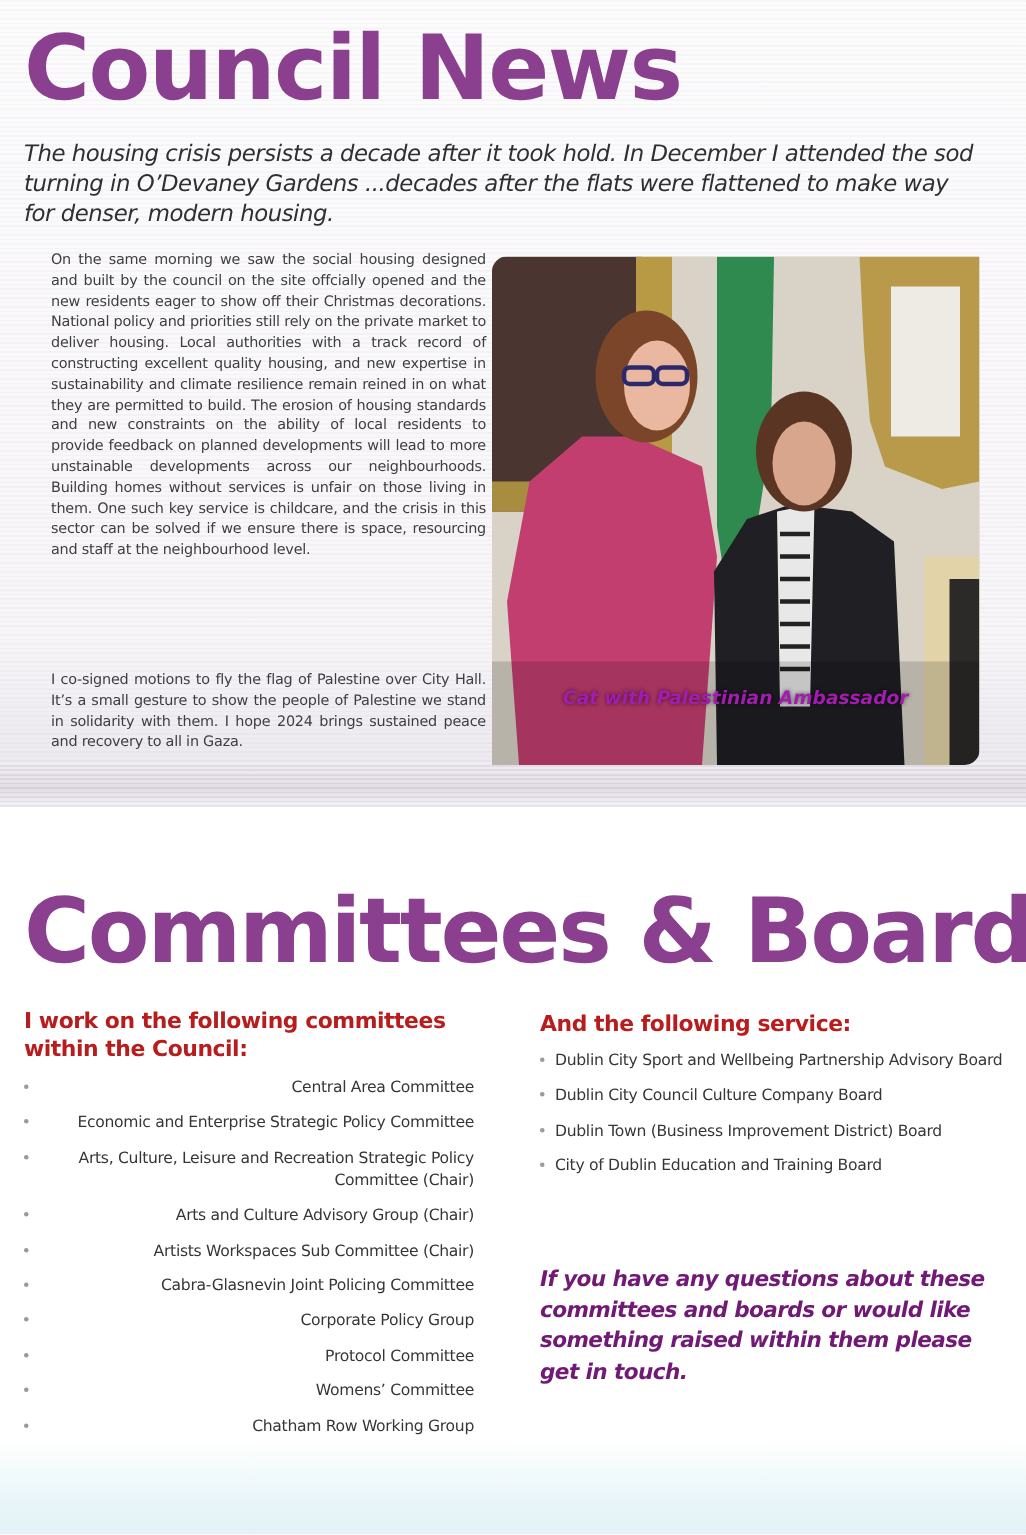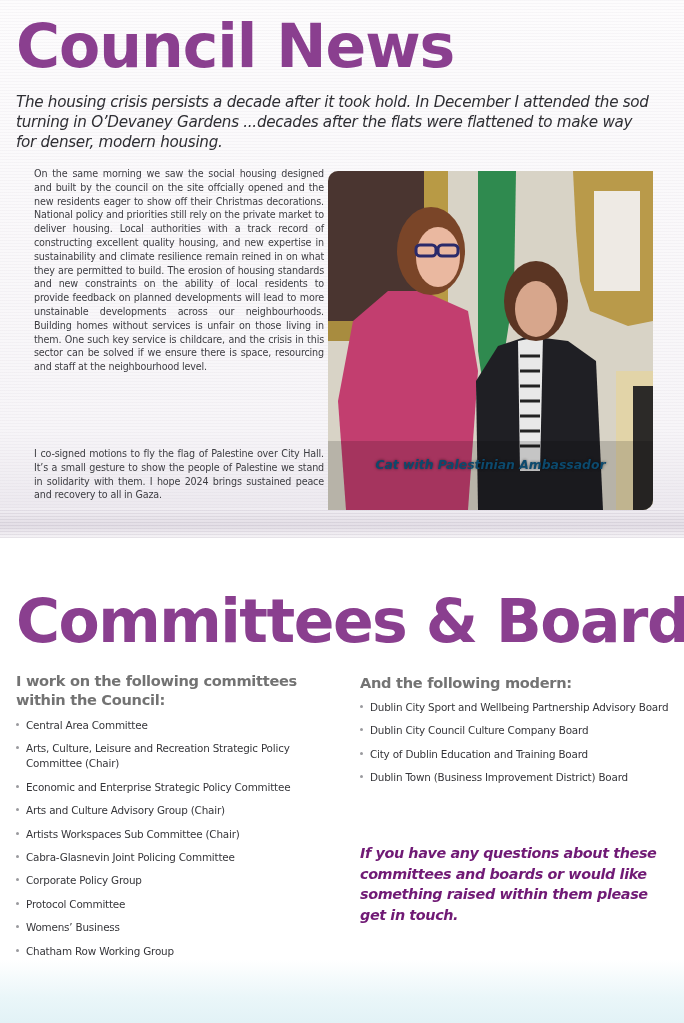--- a/index.html
+++ b/index.html
@@ -66,52 +66,52 @@
     border-radius: 10px 0 10px 0;
     overflow: hidden;
     background: #d9d4c8;
   }
   .photo svg { position: absolute; left: 0; top: 0; }
   .caption {
     position: absolute; left: 0; width: 100%; text-align: center;
     font-family: "DejaVu Sans", sans-serif;
     font-style: italic; font-weight: bold;
     font-size: 12.4px; line-height: 17px;
-    color: #0c4a6e;
+    color: #a21caf;
     text-shadow: 0 0 3px rgba(0,0,0,0.6);
   }
   .caption-1 { top: 285px; }
   .caption-2 { top: 302px; }
 
   .col-heading {
     position: absolute;
     font-family: "DejaVu Sans", sans-serif;
     font-weight: bold;
     font-size: 14.6px; line-height: 19px;
-    color: #737373;
+    color: #b91c1c;
     letter-spacing: -0.3px;
   }
   .committees-heading { left: 16px; top: 671px; width: 300px; }
   .boards-heading { left: 360px; top: 673px; width: 300px; }
 
   .list {
     position: absolute; list-style: none;
     font-family: "DejaVu Sans", sans-serif;
     font-size: 10.4px; line-height: 15px;
     color: #36363a;
     letter-spacing: -0.2px;
   }
   .list li { position: relative; padding-left: 10px; }
   .list li .bullet {
     position: absolute; left: 0; top: 5px;
     width: 3px; height: 3px; border-radius: 50%;
     background: #9a9a9e;
   }
   .committees-list { left: 16px; top: 718px; width: 300px; }
-  .committees-list li { margin-bottom: 8.4px; }
+  .committees-list li { margin-bottom: 8.4px; text-align: right; }
   .boards-list { left: 360px; top: 700px; width: 310px; }
   .boards-list li { margin-bottom: 8.4px; }
 
   .cta {
     position: absolute; left: 360px; top: 843px; width: 300px;
     font-family: "DejaVu Sans", sans-serif;
     font-style: italic; font-weight: bold;
     font-size: 14.4px; line-height: 20.5px;
     color: #701a75;
     letter-spacing: -0.4px;
@@ -164,33 +164,33 @@
   </svg>
   <div class="caption caption-1">Cat with Palestinian Ambassador</div>
 </div>
 
 <h1 class="title title-committees">Committees &amp; Boards</h1>
 
 <h2 class="col-heading committees-heading">I work on the following committees within the Council:</h2>
 
 <ul class="list committees-list">
   <li><span class="bullet"></span><span>Central Area Committee</span></li>
+  <li><span class="bullet"></span><span>Economic and Enterprise Strategic Policy Committee</span></li>
   <li><span class="bullet"></span><span>Arts, Culture, Leisure and Recreation Strategic Policy Committee (Chair)</span></li>
-  <li><span class="bullet"></span><span>Economic and Enterprise Strategic Policy Committee</span></li>
   <li><span class="bullet"></span><span>Arts and Culture Advisory Group (Chair)</span></li>
   <li><span class="bullet"></span><span>Artists Workspaces Sub Committee (Chair)</span></li>
   <li><span class="bullet"></span><span>Cabra-Glasnevin Joint Policing Committee</span></li>
   <li><span class="bullet"></span><span>Corporate Policy Group</span></li>
   <li><span class="bullet"></span><span>Protocol Committee</span></li>
-  <li><span class="bullet"></span><span>Womens’ Business</span></li>
+  <li><span class="bullet"></span><span>Womens’ Committee</span></li>
   <li><span class="bullet"></span><span>Chatham Row Working Group</span></li>
 </ul>
 
-<h2 class="col-heading boards-heading">And the following modern:</h2>
+<h2 class="col-heading boards-heading">And the following service:</h2>
 
 <ul class="list boards-list">
   <li><span class="bullet"></span><span>Dublin City Sport and Wellbeing Partnership Advisory Board</span></li>
   <li><span class="bullet"></span><span>Dublin City Council Culture Company Board</span></li>
+  <li><span class="bullet"></span><span>Dublin Town (Business Improvement District) Board</span></li>
   <li><span class="bullet"></span><span>City of Dublin Education and Training Board</span></li>
-  <li><span class="bullet"></span><span>Dublin Town (Business Improvement District) Board</span></li>
 </ul>
 
 <p class="cta">If you have any questions about these committees and boards or would like something raised within them please get in touch.</p>
 
 </body></html>

